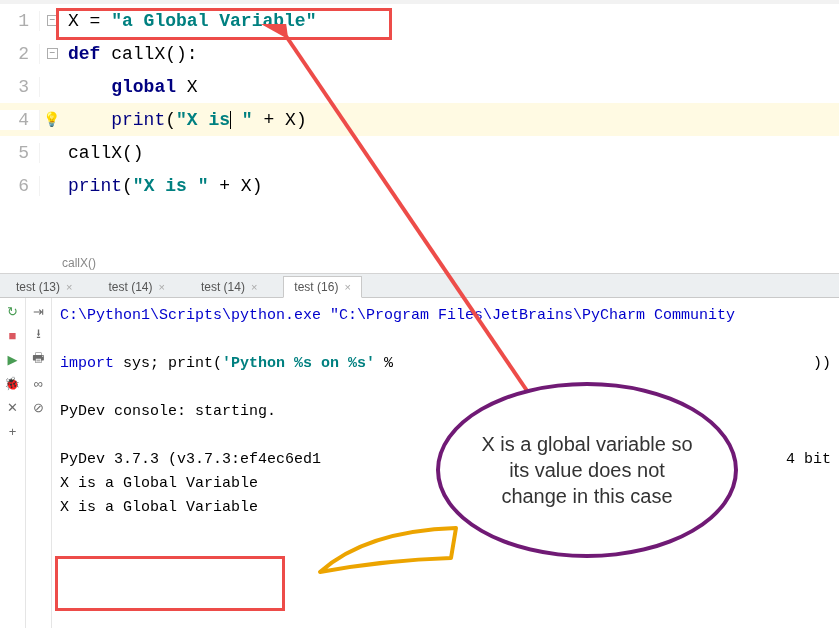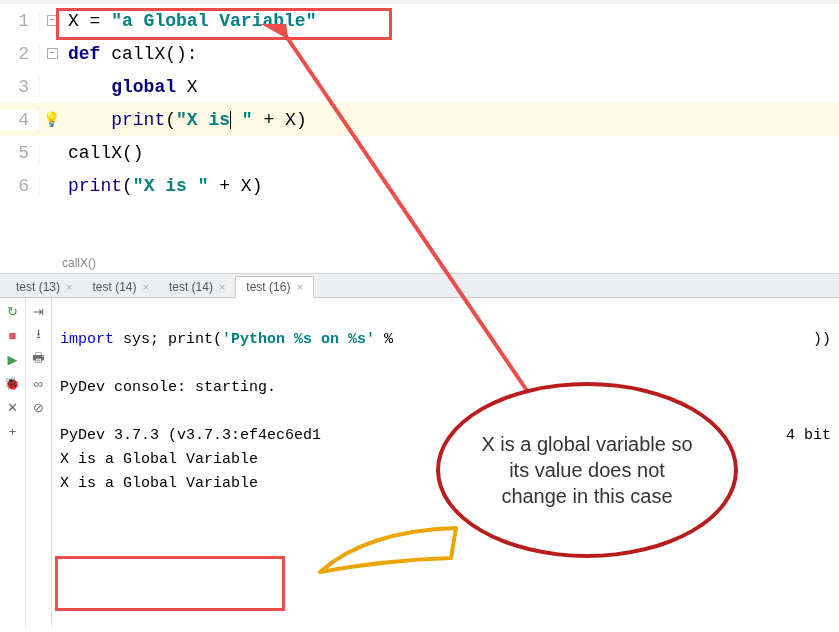--- a/index.html
+++ b/index.html
@@ -14,35 +14,35 @@
   .kw { color: #000080; font-weight: bold; }
   .str { color: #008080; font-weight: bold; }
   .fn { color: #000; }
   .builtin { color: #000080; }
   .plain { color: #000; }
   .cursor { display:inline-block; width:1px; height:18px; background:#000; vertical-align:middle; }
   .red-box-1 { position: absolute; border: 3px solid #ed4c49; left: 56px; top: 4px; width: 336px; height: 32px; pointer-events: none; }
   .bulb { color: #f0a030; font-size: 14px; }
   .minus { width:11px; height:11px; border:1px solid #adadad; display:inline-flex; align-items:center; justify-content:center; font-size:10px; color:#888; line-height:1; }
   .breadcrumb { height: 22px; padding-left: 62px; font-size: 12px; color: #888; display:flex; align-items:center; border-bottom: 1px solid #d4d4d4; }
-  .tabs { height: 24px; display:flex; align-items:flex-end; border-bottom: 1px solid #c9c9c9; background: #eceff1; padding-left: 6px; gap:0; }
+  .tabs { height: 24px; display:flex; align-items:flex-end; border-bottom: 1px solid #c9c9c9; background: #eceff1; padding-left: 6px; gap:16px; }
   .tab { padding: 3px 10px 3px 10px; font-size: 12px; color: #555; display:flex; align-items:center; gap:6px; }
   .tab.active { background: #fff; border: 1px solid #c9c9c9; border-bottom: 1px solid #fff; margin-bottom: -1px; }
   .tab .close { color: #aaa; font-size: 11px; }
   .console { display:flex; height: 330px; background:#fff; }
   .console-toolbar { width: 26px; border-right: 1px solid #e5e5e5; display:flex; flex-direction:column; align-items:center; padding-top:4px; gap:6px; }
   .console-toolbar2 { width: 26px; border-right: 1px solid #e5e5e5; display:flex; flex-direction:column; align-items:center; padding-top:4px; gap:6px; }
   .tb-icon { width:18px; height:18px; display:flex; align-items:center; justify-content:center; font-size:13px; color:#6b6b6b; }
   .console-body { flex:1; padding: 6px 8px; font-family: "Consolas","Courier New",monospace; font-size: 15px; line-height: 24px; color:#000; position: relative; }
   .c-blue { color: #0000cc; }
   .c-teal { color: #008080; font-weight: bold; }
   .c-plain { color: #000; }
   .red-box-2 { position:absolute; border:3px solid #ed4c49; left:55px; top:556px; width:230px; height:55px; pointer-events:none; }
   .callout { position:absolute; left:436px; top:382px; width:302px; height:176px; }
-  .callout-ellipse { position:absolute; inset:0; border:4px solid #b91c1c; border-radius: 50% / 50%; background:#fff; display:flex; align-items:center; justify-content:center; text-align:center; font-size:20px; color:#333; padding: 24px 34px; line-height:1.3; }
+  .callout-ellipse { position:absolute; inset:0; border:4px solid #701a75; border-radius: 50% / 50%; background:#fff; display:flex; align-items:center; justify-content:center; text-align:center; font-size:20px; color:#333; padding: 24px 34px; line-height:1.3; }
   .callout-tail { position:absolute; left:-120px; bottom:-18px; width:150px; height:60px; }
   .arrow-svg { position:absolute; left:256px; top:24px; width:306px; height:398px; pointer-events:none; }
   .prompt { color:#808080; }
 </style>
 </head>
 <body>
 
 <div class="editor-area">
   <div class="code-line line-1">
     <div class="gutter">1</div>
@@ -114,20 +114,21 @@
     <div class="tb-icon">+</div>
   </div>
   <div class="console-toolbar2">
     <div class="tb-icon">⇥</div>
     <div class="tb-icon">⭳</div>
     <div class="tb-icon">🖶</div>
     <div class="tb-icon">∞</div>
     <div class="tb-icon">⊘</div>
   </div>
   <div class="console-body">
+    <div><span class="c-blue">C:\Python1\Scripts\python.exe "C:\Program Files\JetBrains\PyCharm Community</span></div>
     <div style="height:24px"></div>
     <div><span class="c-blue">import</span><span class="c-plain"> sys; </span><span class="c-plain">print</span><span class="c-plain">(</span><span class="c-teal">'Python %s on %s'</span><span class="c-plain"> %</span><span style="float:right" class="c-plain">))</span></div>
     <div style="height:24px"></div>
     <div><span class="c-plain">PyDev console: starting.</span></div>
     <div style="height:24px"></div>
     <div><span class="c-plain">PyDev 3.7.3 (v3.7.3:ef4ec6ed1</span><span style="position:absolute; right:8px" class="c-plain">4 bit</span></div>
     <div><span class="c-plain">X is a Global Variable</span></div>
     <div><span class="c-plain">X is a Global Variable</span></div>
   </div>
 </div>

